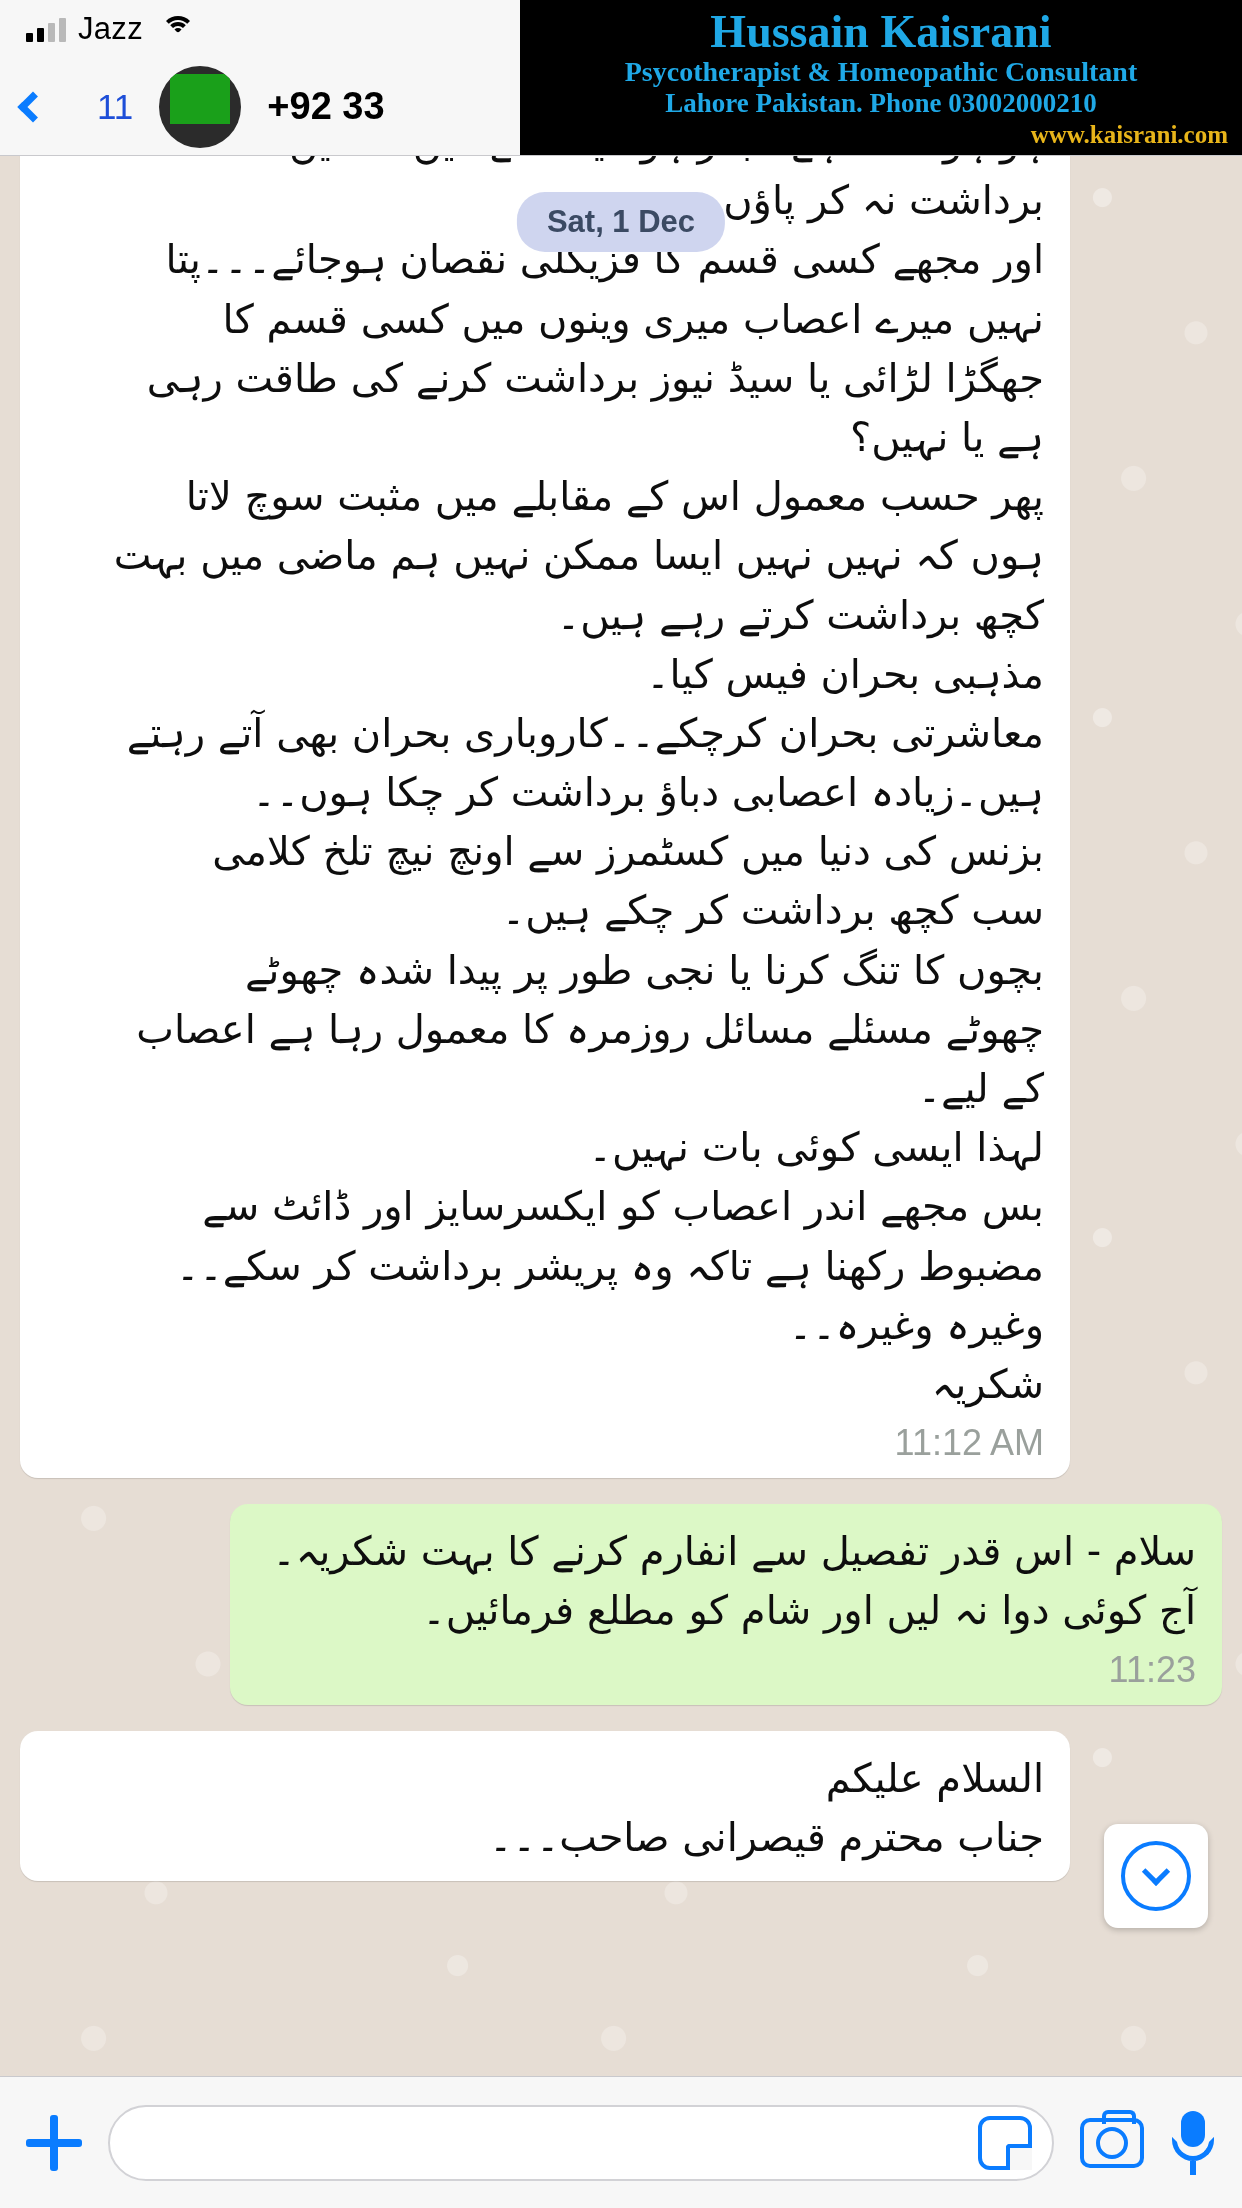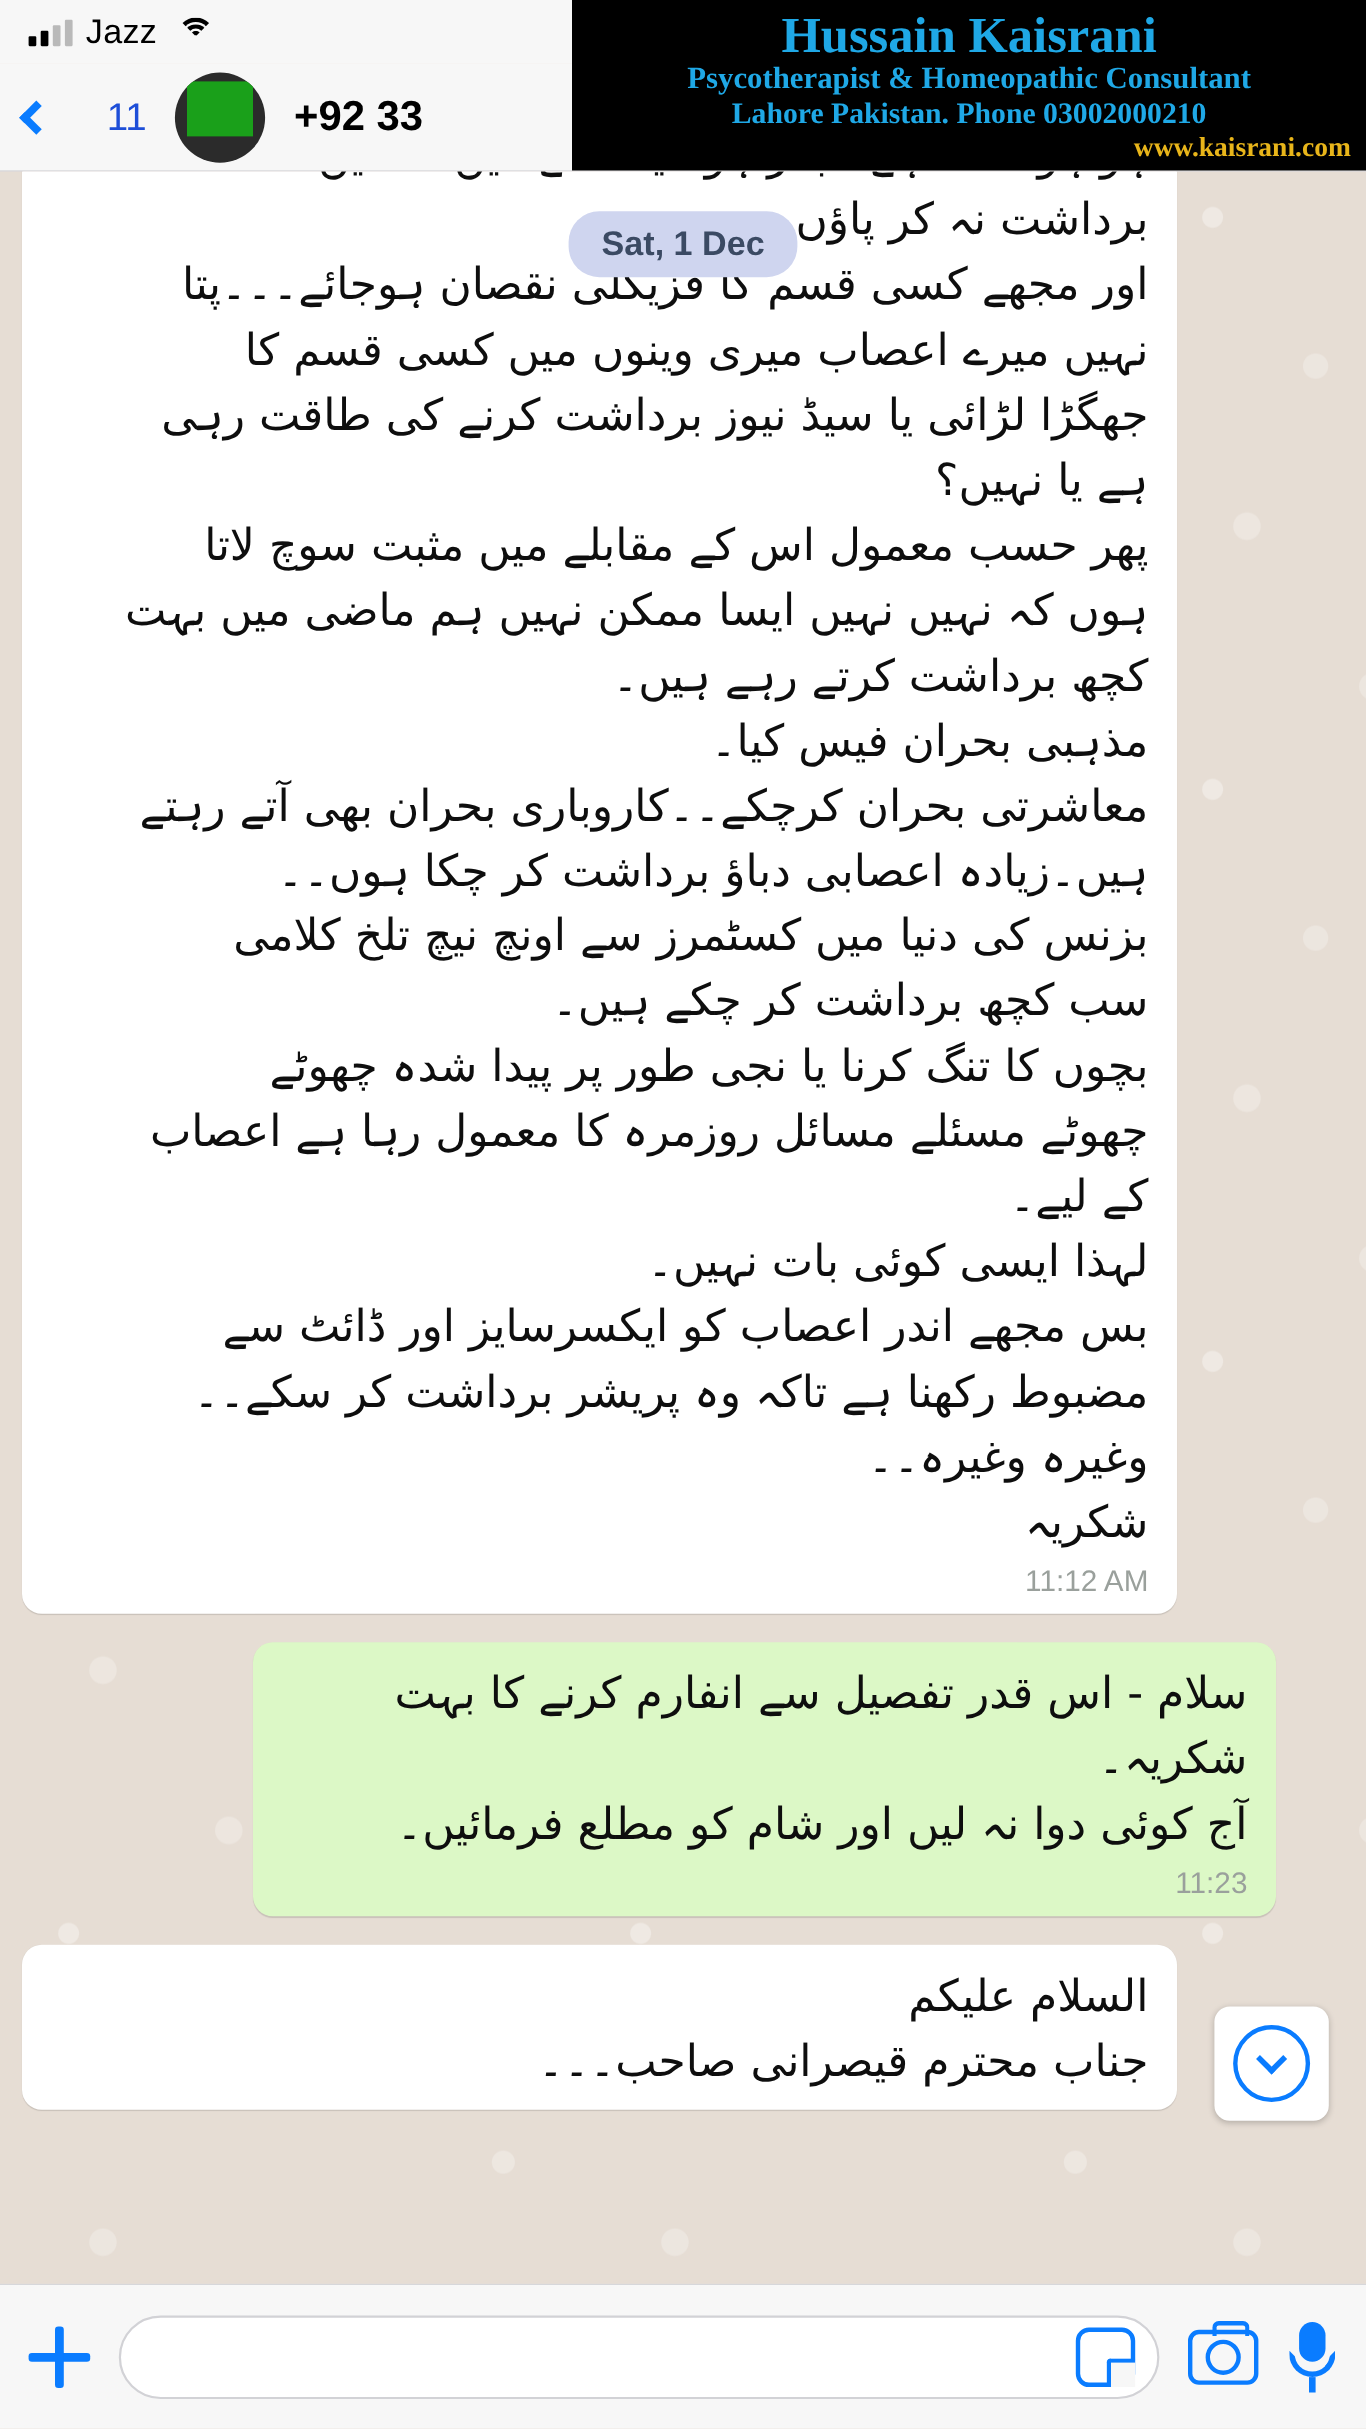--- a/index.html
+++ b/index.html
@@ -150,33 +150,33 @@
 
   .bubble {
     position: relative;
     border-radius: 18px;
     padding: 18px 26px 14px 26px;
     box-shadow: 0 1px 1px rgba(0,0,0,.13);
     direction: rtl;
     text-align: right;
   }
   .bubble.in  { background: #ffffff; margin-right: 152px; }
-  .bubble.out { background: #dcf8c6; margin-left: 210px; margin-right: 62px; }
+  .bubble.out { background: #dcf8c6; margin-left: 210px; }
   .bubble .txt {
     font-family: "DejaVu Sans", sans-serif;
     font-size: 40px;
     line-height: 1.48;
     color: #0e0e0e;
     white-space: pre-line;
     word-break: break-word;
   }
   .meta {
     display: flex; justify-content: flex-start; align-items: center; gap: 8px;
     margin-top: 8px;
-    font-size: 27px; color: #9aa09c;
+    font-size: 36px; color: #9aa09c;
     direction: ltr;
   }
   .bubble.in .meta { justify-content: flex-end; }
   .bubble.out .meta { justify-content: flex-end; }
 
   
   .bubble-clipped {
     margin-top: -62px;
   }
 

